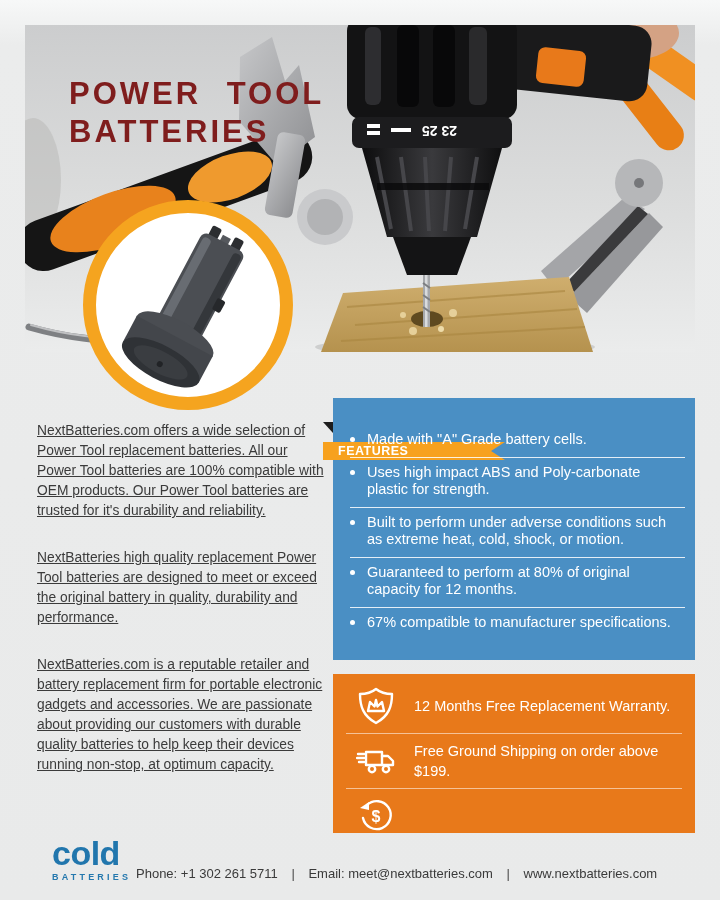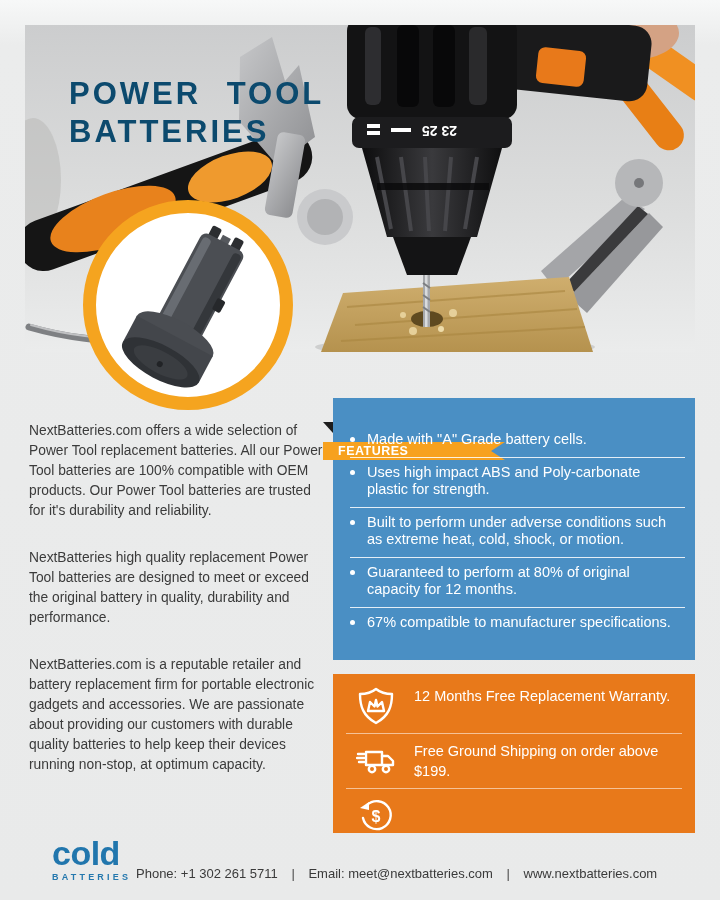--- a/index.html
+++ b/index.html
@@ -7,35 +7,35 @@
   body {
     width:720px; height:900px; position:relative; overflow:hidden;
     background:linear-gradient(#f7f8f8 0px, #ebecec 45px, #e9eaea 100%);
     font-family:"Liberation Sans", sans-serif;
   }
 
   
   .hero { position:absolute; left:25px; top:25px; width:670px; height:327px; overflow:hidden; background:#d8d9da; }
   .hero svg { display:block; }
   .hero-title {
-    position:absolute; left:44px; top:50px; color:#0c4a6e;
+    position:absolute; left:44px; top:50px; color:#7f1d1d;
     font-weight:800; font-size:31px; line-height:38px; letter-spacing:3px;
   }
   .hero-title .line1 { word-spacing:14px; }
 
   
   .product-circle {
     position:absolute; left:83px; top:200px; width:210px; height:210px;
     border-radius:50%; background:#ffffff; border:13px solid #f5a41f;
     display:flex; align-items:center; justify-content:center;
   }
 
   
   .intro { position:absolute; left:25px; top:421px; width:300px; color:#3b3b3b; font-size:13.8px; line-height:20px; }
-  .intro p { margin:0 0 27px 4px; }
+  .intro p { margin:0 0 27px 12px;text-decoration:underline; }
 
   
   .features { position:absolute; left:333px; top:398px; width:362px; height:262px; background:#4a8fc4; padding-top:27px; }
   .ribbon {
     position:absolute; left:-10px; top:6px; width:182px; height:18px; background:#f7a11e;
     color:#fff; font-size:12.5px; font-weight:bold; line-height:18px; letter-spacing:0.5px;
     padding-left:15px;
     clip-path:polygon(0 0, 100% 0, calc(100% - 14px) 50%, 100% 100%, 0 100%);
     margin-top:38px;
   }
@@ -45,21 +45,21 @@
     position:relative; margin:0 10px 0 17px; padding:6px 6px 8px 17px;
     color:#ffffff; font-size:14.5px; line-height:17.5px;
     border-bottom:1px solid rgba(255,255,255,0.85);
   }
   .feature-item:last-child { border-bottom:none; }
   .bullet { position:absolute; left:0; top:12px; width:5px; height:5px; border-radius:50%; background:#ffffff; }
 
   
   .benefits { position:absolute; left:333px; top:674px; width:362px; height:159px; background:#e8791a; padding:5px 0; }
   .benefit-row {
-    display:flex; align-items:flex-start; margin:0 13px; padding:7px 0;
+    display:flex; align-items:center; margin:0 13px; padding:7px 0;
     border-bottom:1px solid rgba(255,255,255,0.55);
     color:#ffffff; font-size:14.5px; line-height:20px;
   }
   .benefit-row:last-child { border-bottom:none; }
   .benefit-icon { width:42px; flex:none; margin:0 17px 0 9px; display:flex; align-items:center; justify-content:center; }
   .benefit-text { flex:1; padding-right:8px; }
 
   
   .footer-logo { position:absolute; left:52px; top:836px; color:#2176ad; }
   .logo-next { font-size:34px; font-weight:bold; line-height:34px; letter-spacing:-0.5px; }

